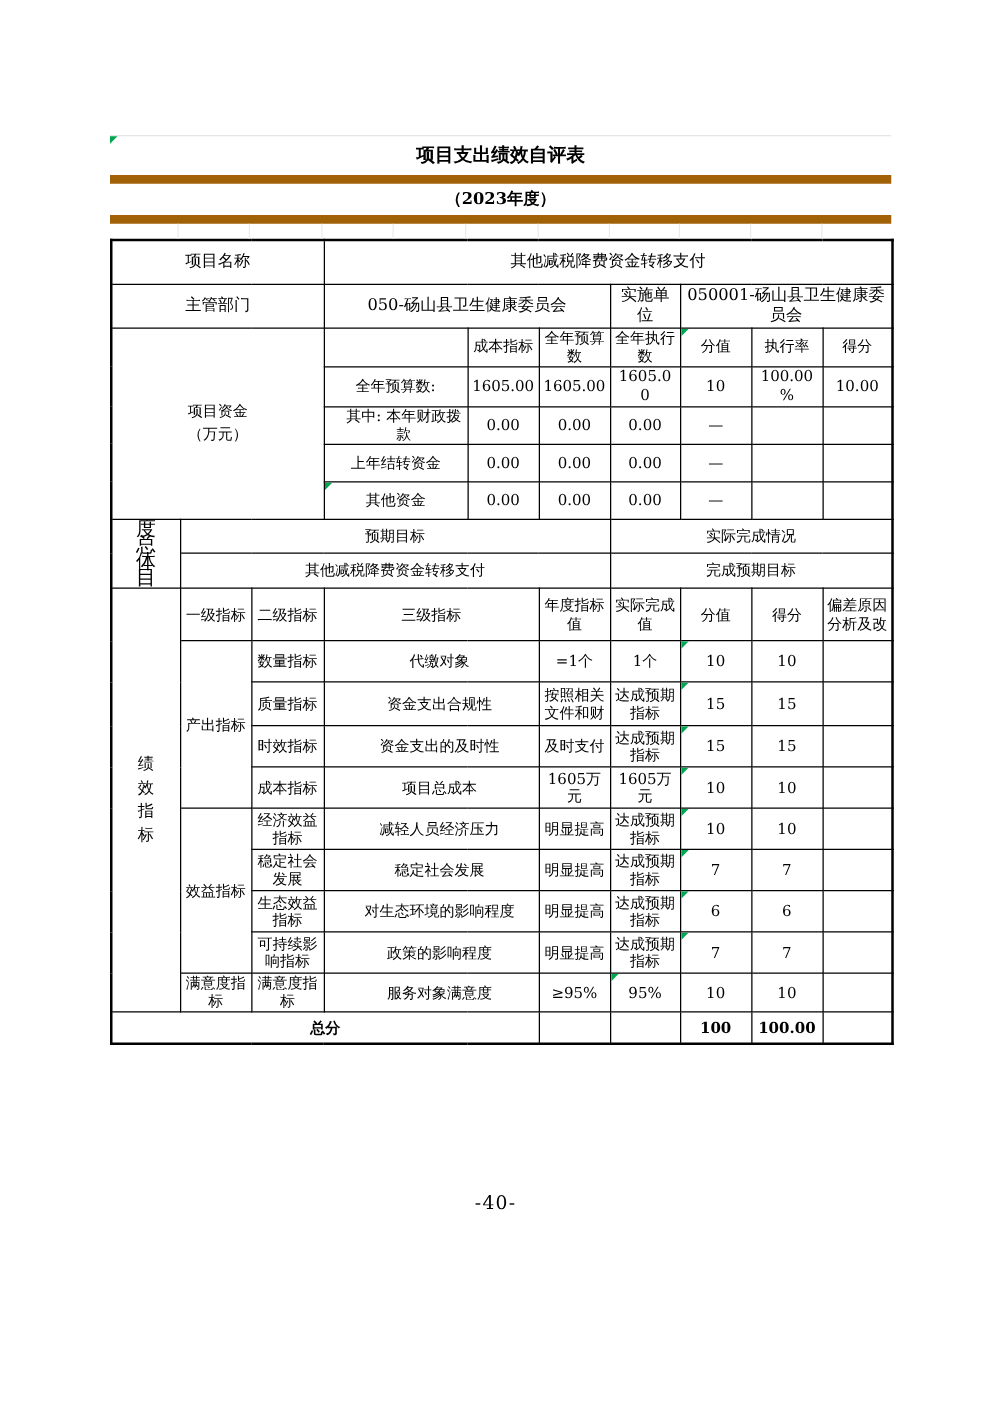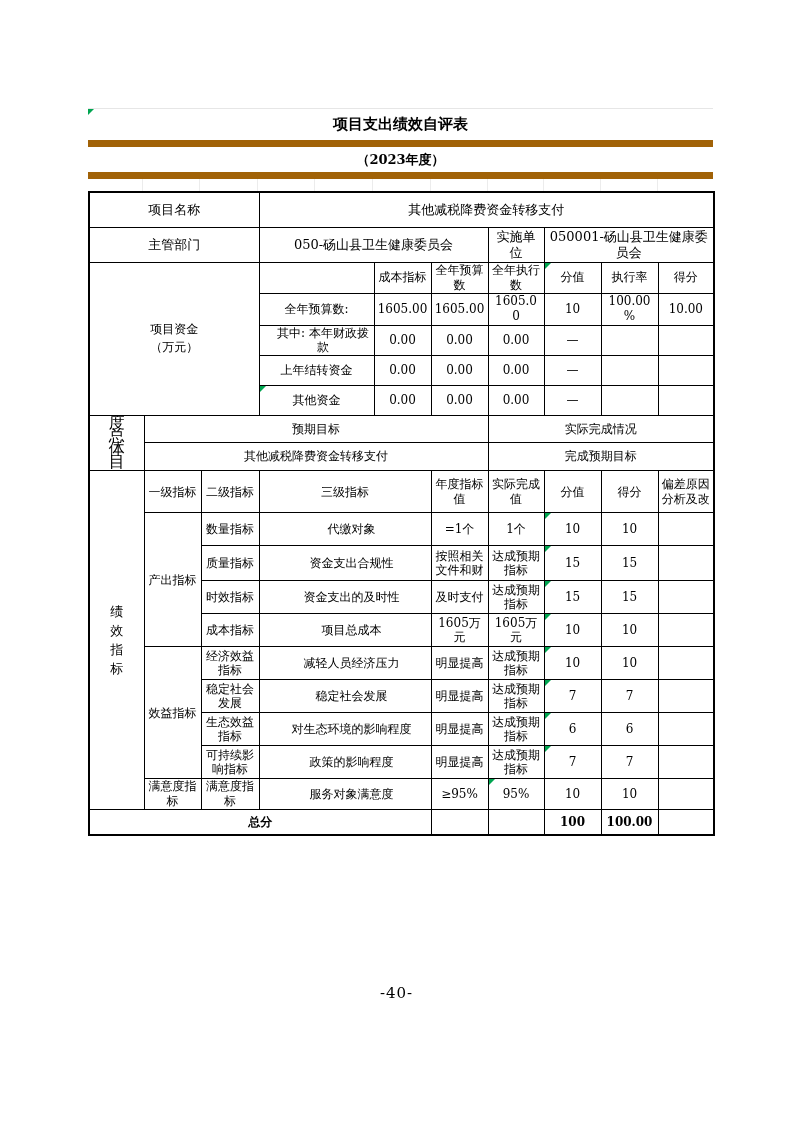--- a/index.html
+++ b/index.html
@@ -40,21 +40,21 @@
   .vgoal{line-height:13px;font-size:16px;}
   .vperf{line-height:19px;font-size:13px;font-weight:normal;}
   .w4{display:inline-block;width:4.4em;word-break:break-all;line-height:1.45;}
   
   .gt{position:relative;}
   .gt::before{
     content:"";position:absolute;top:0;left:0;width:0;height:0;
     border-top:6px solid #00A550;border-right:6px solid transparent;
   }
   .pagenum{
-    position:absolute;left:0;top:984px;width:793px;
+    position:absolute;left:0;top:953px;width:793px;
     text-align:center;font-size:15px;letter-spacing:1px;
   }
 </style>
 </head>
 <body>
 
 <div class="sheet">
 
   <div class="titlebox gt">
     <div class="trow title">项目支出绩效自评表</div>

